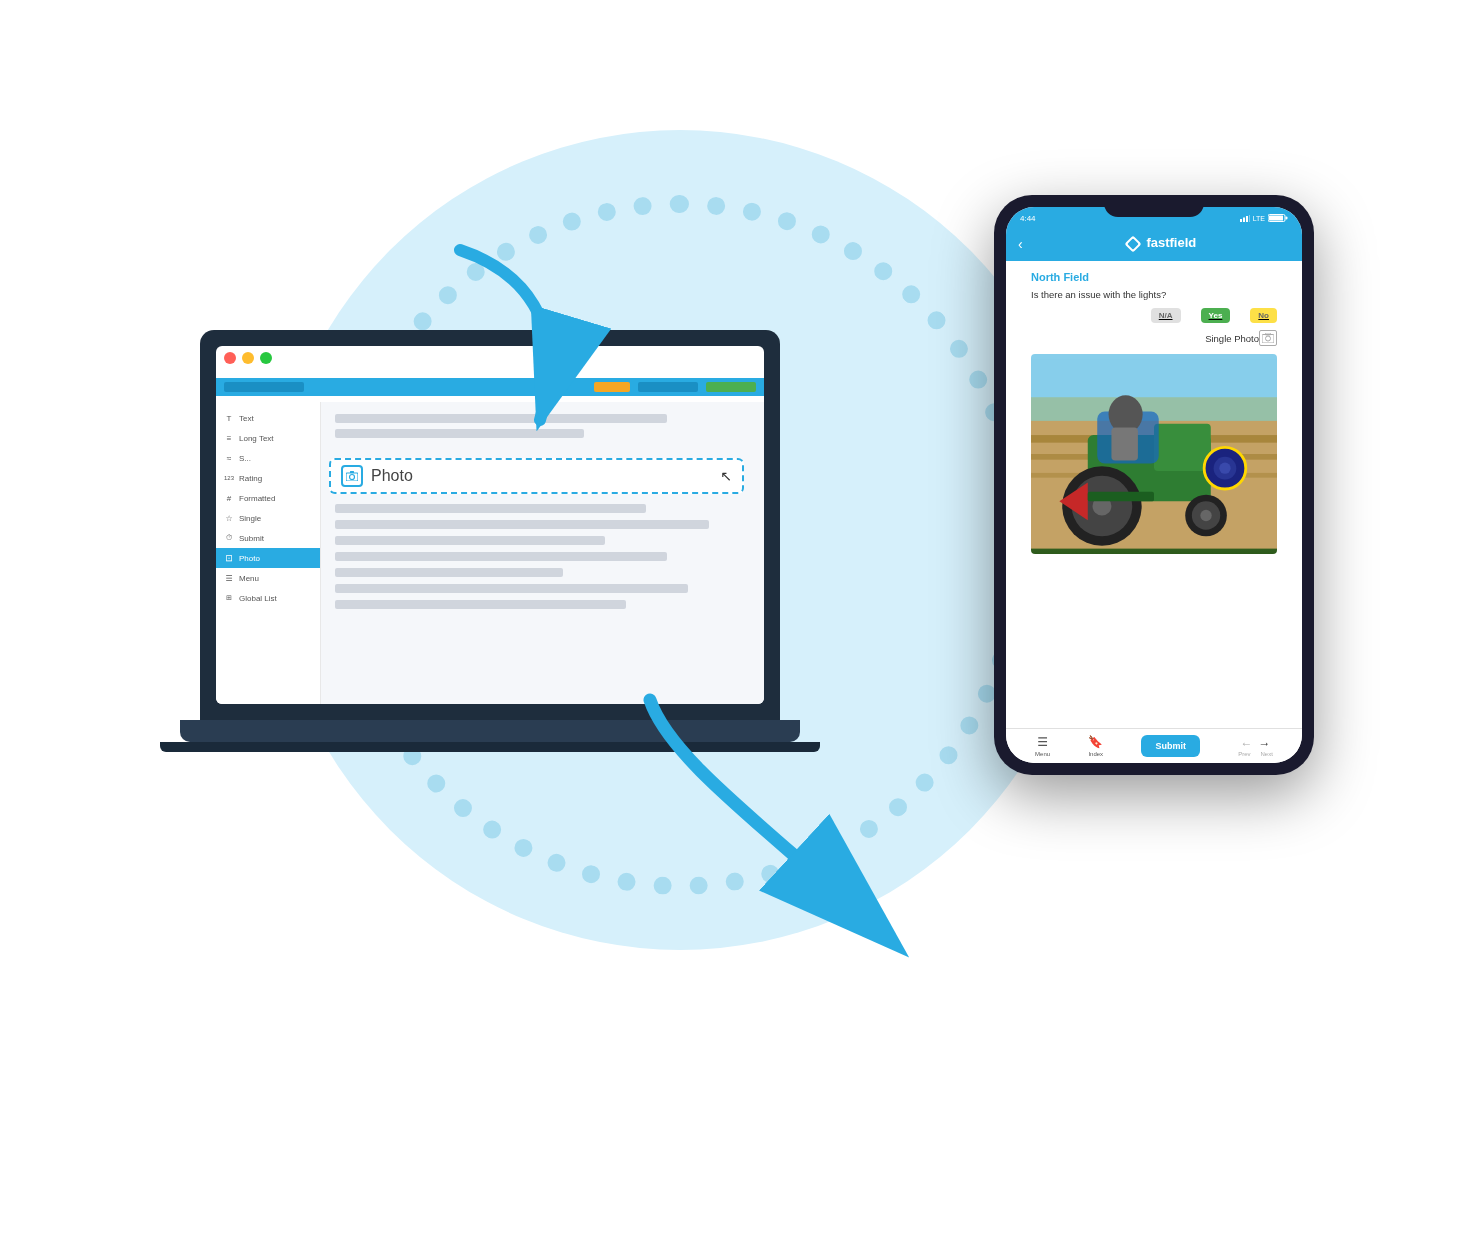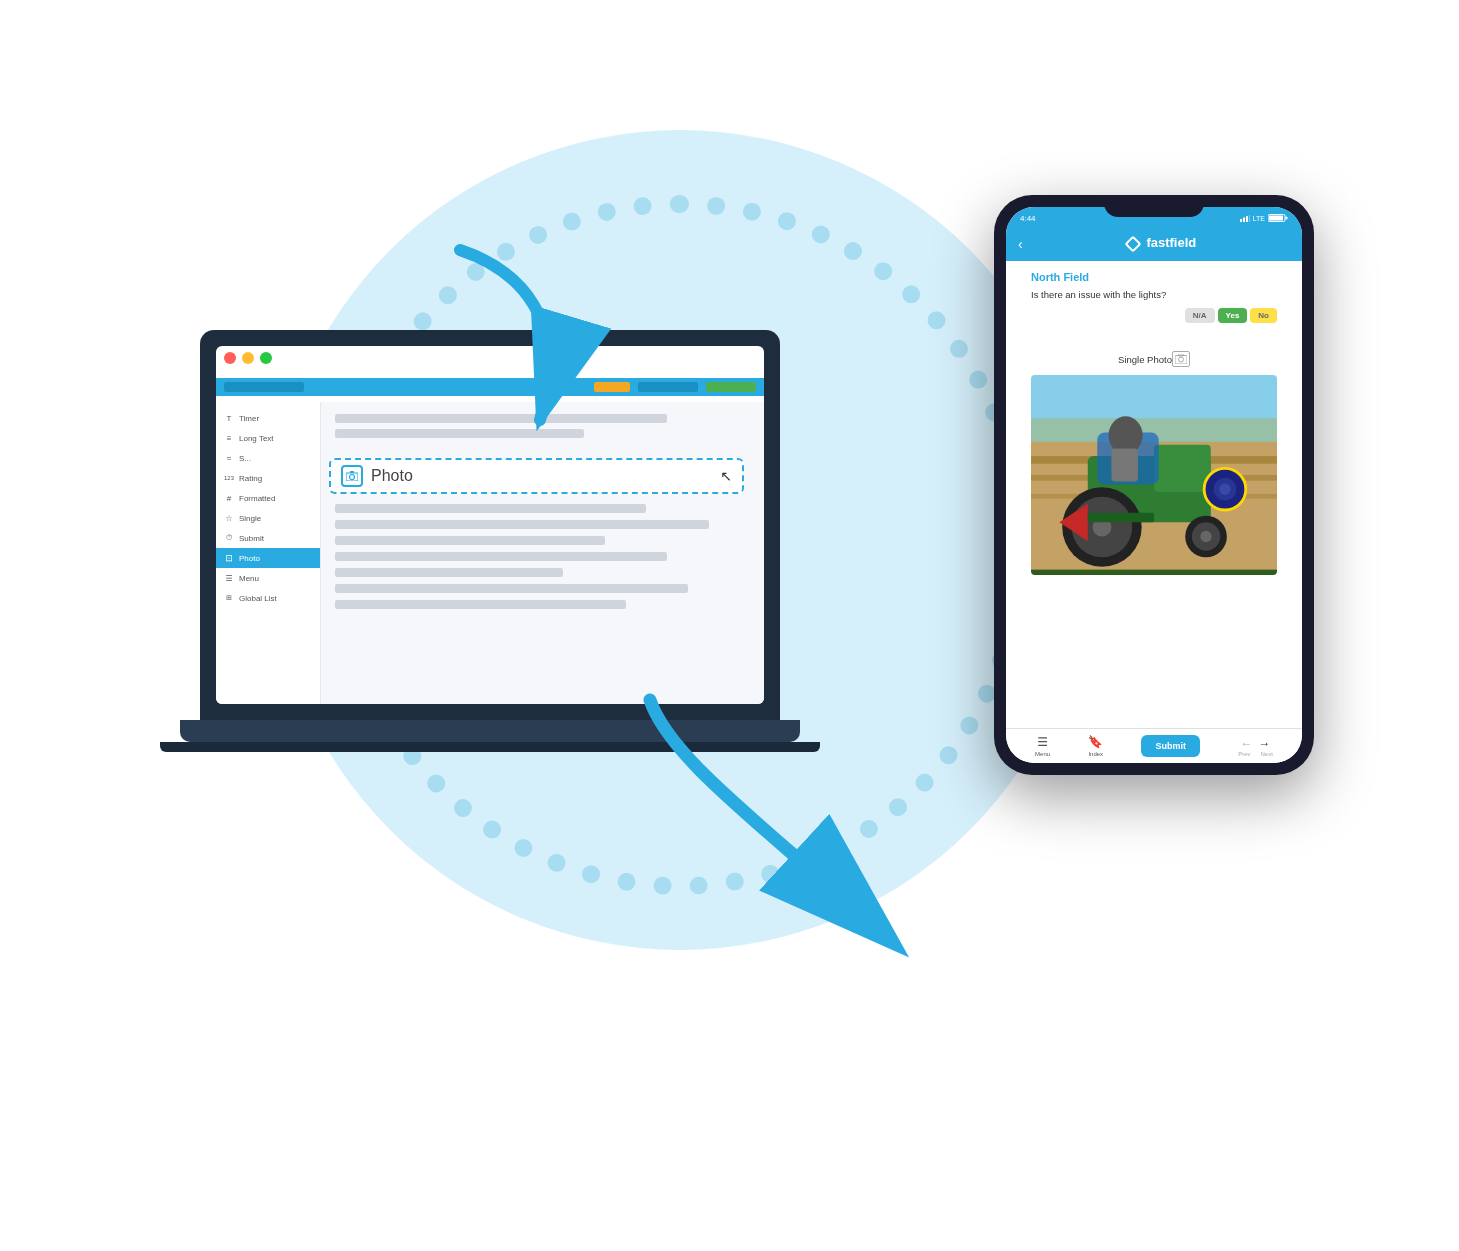--- a/index.html
+++ b/index.html
@@ -329,40 +329,41 @@
       color: #29abe2;
       margin-bottom: 6px;
     }
     .phone-question {
       font-size: 9.5px;
       color: #333;
       margin-bottom: 8px;
     }
     .phone-buttons {
       display: flex;
-      gap: 3px;
-      margin-bottom: 28px;
+      gap: 20px;
+      margin-bottom: 7px;
       justify-content: flex-end;
+      text-decoration: underline;
     }
     .phone-btn {
       padding: 3px 8px;
       border-radius: 4px;
       font-size: 8px;
       font-weight: 600;
     }
     .phone-btn-na { background: #e0e0e0; color: #666; }
     .phone-btn-yes { background: #4caf50; color: #fff; }
     .phone-btn-no { background: #fde047; color: #666; }
 
     .phone-photo-label {
       font-size: 9.5px;
       color: #333;
       margin-bottom: 8px;
       display: flex;
-      justify-content: center;
+      justify-content: flex-end;
       align-items: center;
     }
     .photo-placeholder-icon {
       width: 18px;
       height: 16px;
       border: 1.5px solid #aaa;
       border-radius: 2px;
       display: flex;
       align-items: center;
       justify-content: center;
@@ -464,21 +465,21 @@
           <div class="topbar-yellow"></div>
           <div class="topbar-blue2"></div>
           <div class="topbar-green"></div>
         </div>
 
         <div class="laptop-content">
 
           <div class="laptop-sidebar">
             <div class="sidebar-item">
               <span class="sidebar-icon">T</span>
-              <span>Timer</span>
+              <span>Text</span>
             </div>
             <div class="sidebar-item">
               <span class="sidebar-icon">≡</span>
               <span>Long Text</span>
             </div>
             <div class="sidebar-item">
               <span class="sidebar-icon">≈</span>
               <span>S...</span>
             </div>
             <div class="sidebar-item">

